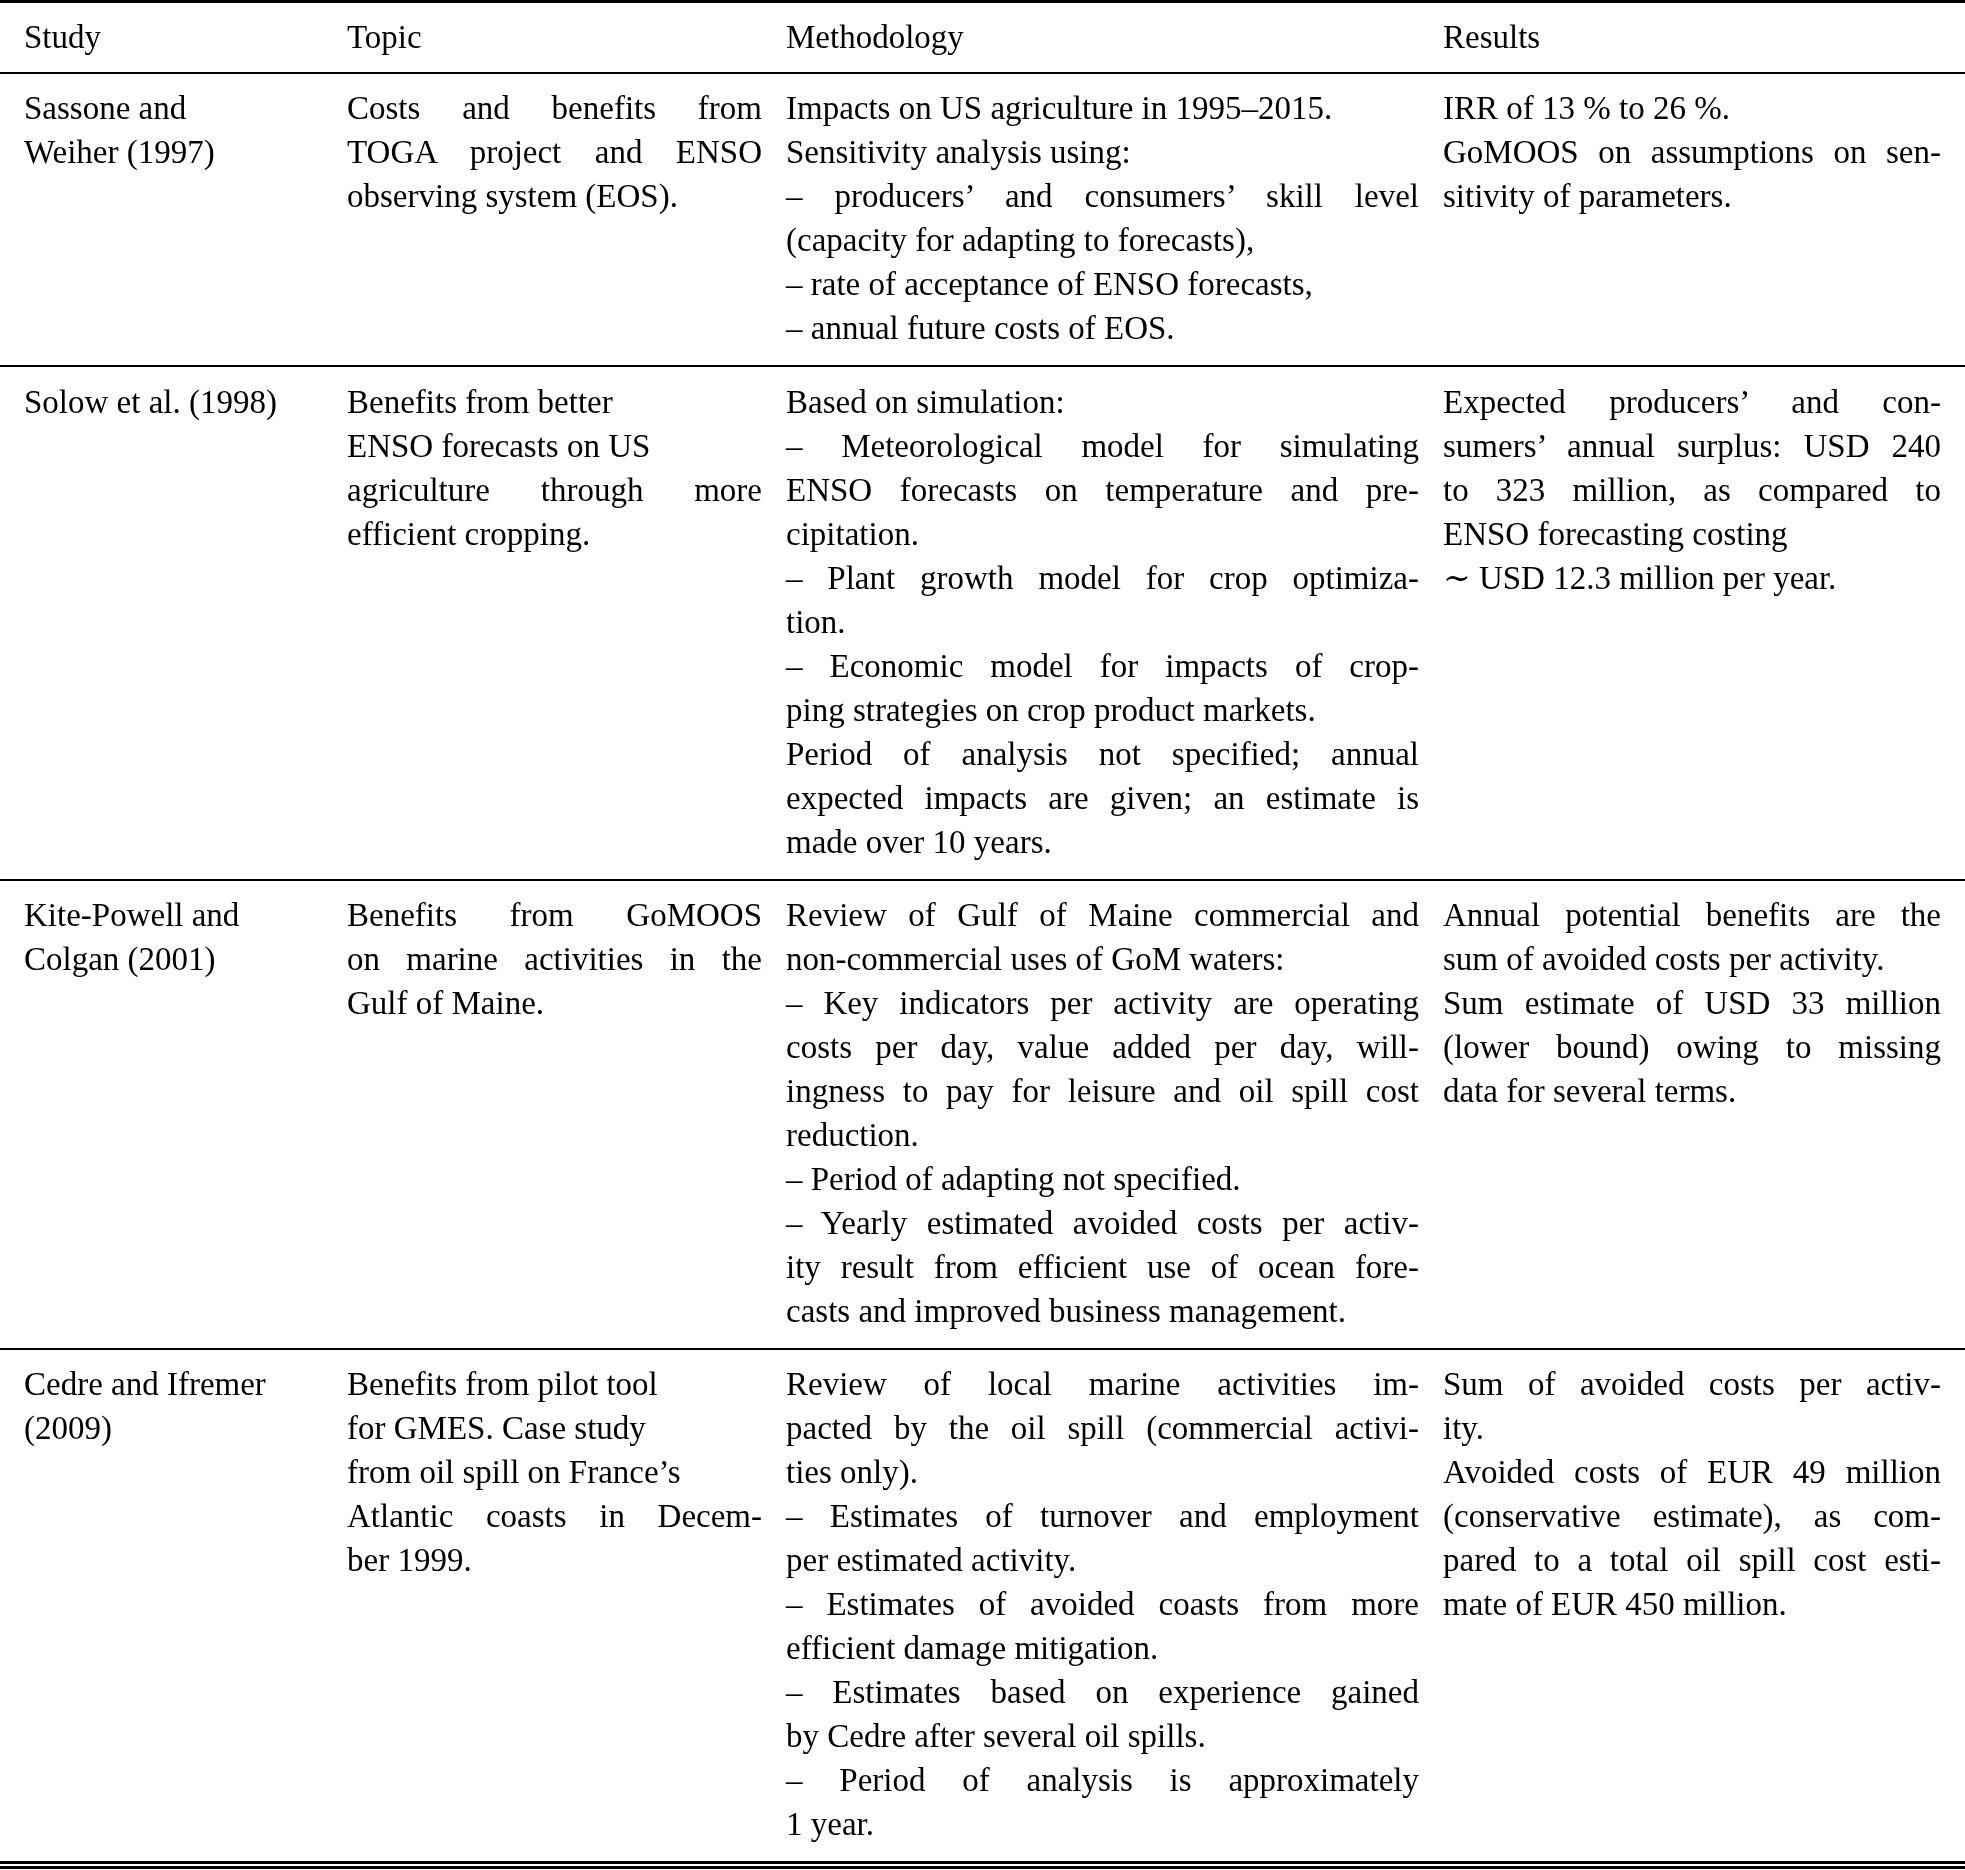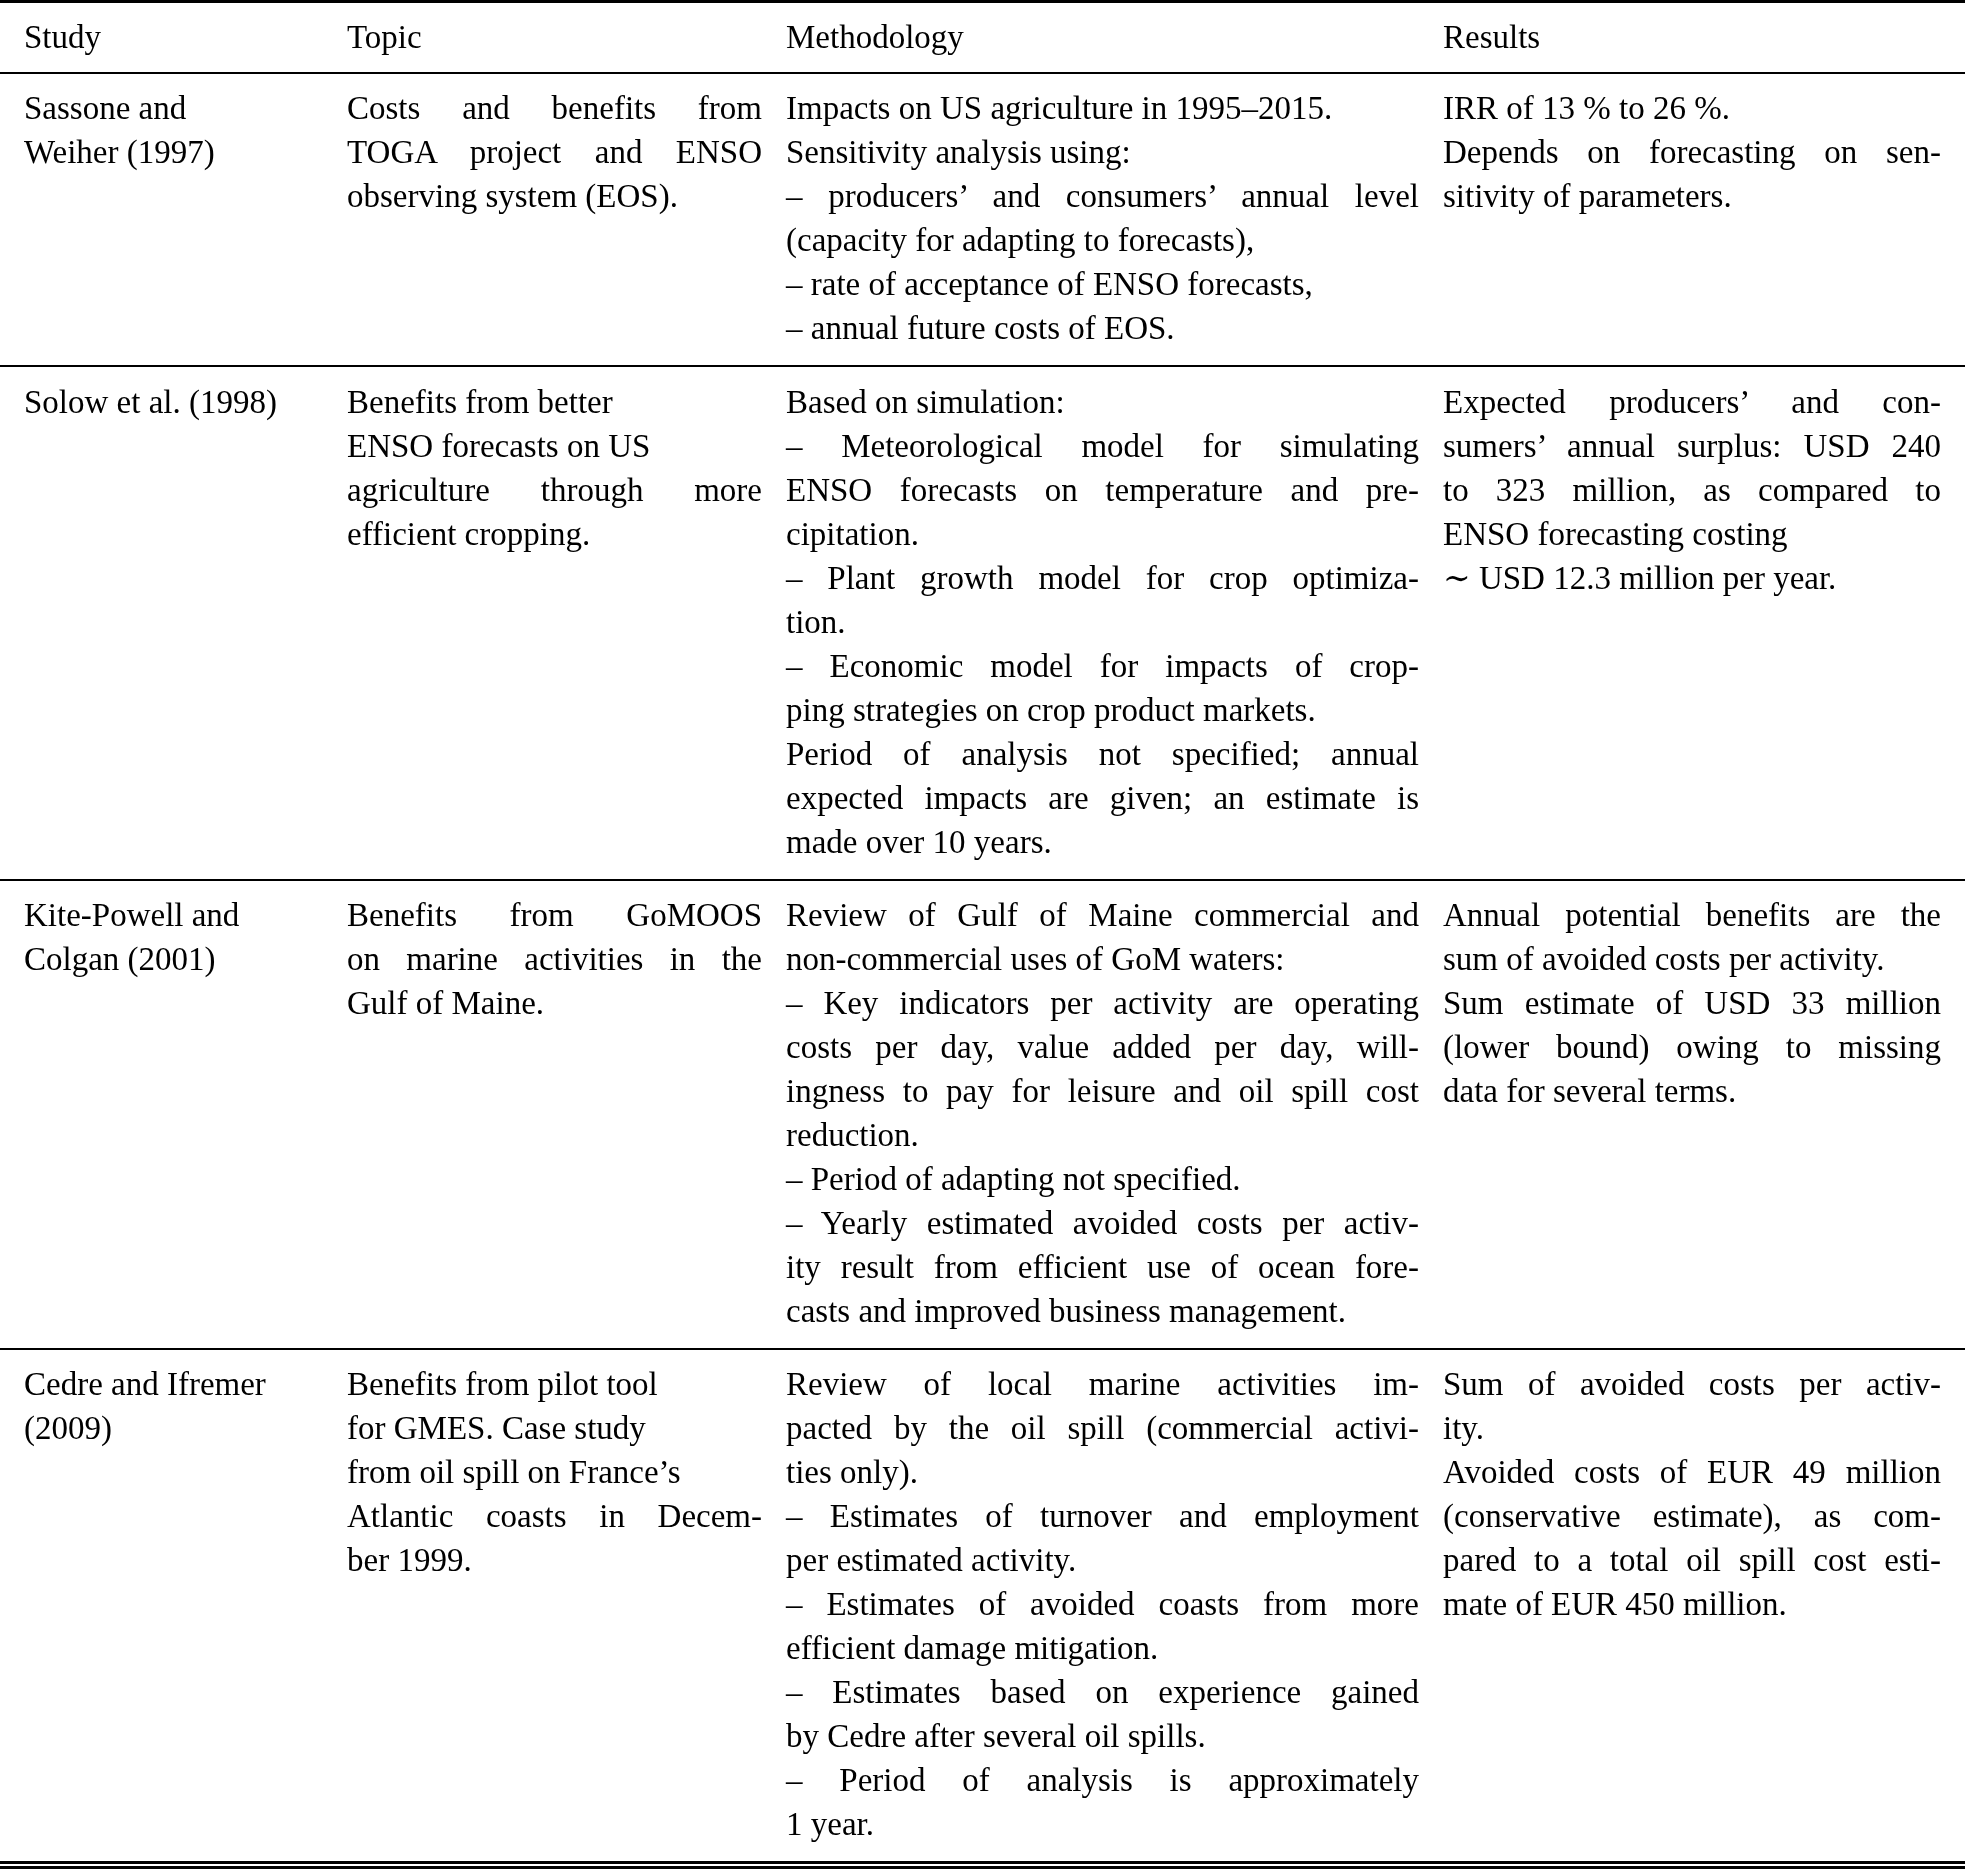--- a/index.html
+++ b/index.html
@@ -89,36 +89,36 @@
           </div>
         </td>
         <td>
           <div class="para">
             <div class="ln">Impacts on US agriculture in 1995–2015.</div>
           </div>
           <div class="para">
             <div class="ln">Sensitivity analysis using:</div>
           </div>
           <div class="para">
-            <div class="ln">– producers’ and consumers’ annual level</div>
+            <div class="ln">– producers’ and consumers’ skill level</div>
             <div class="ln">(capacity for adapting to forecasts),</div>
           </div>
           <div class="para">
             <div class="ln">– rate of acceptance of ENSO forecasts,</div>
           </div>
           <div class="para">
             <div class="ln">– annual future costs of EOS.</div>
           </div>
         </td>
         <td>
           <div class="para">
             <div class="ln">IRR of 13 % to 26 %.</div>
           </div>
           <div class="para">
-            <div class="ln">Depends on forecasting on sen-</div>
+            <div class="ln">GoMOOS on assumptions on sen-</div>
             <div class="ln">sitivity of parameters.</div>
           </div>
         </td>
       </tr>
       <tr>
         <td>
           <div class="para">
             <div class="ln">Solow et al. (1998)</div>
           </div>
         </td>

